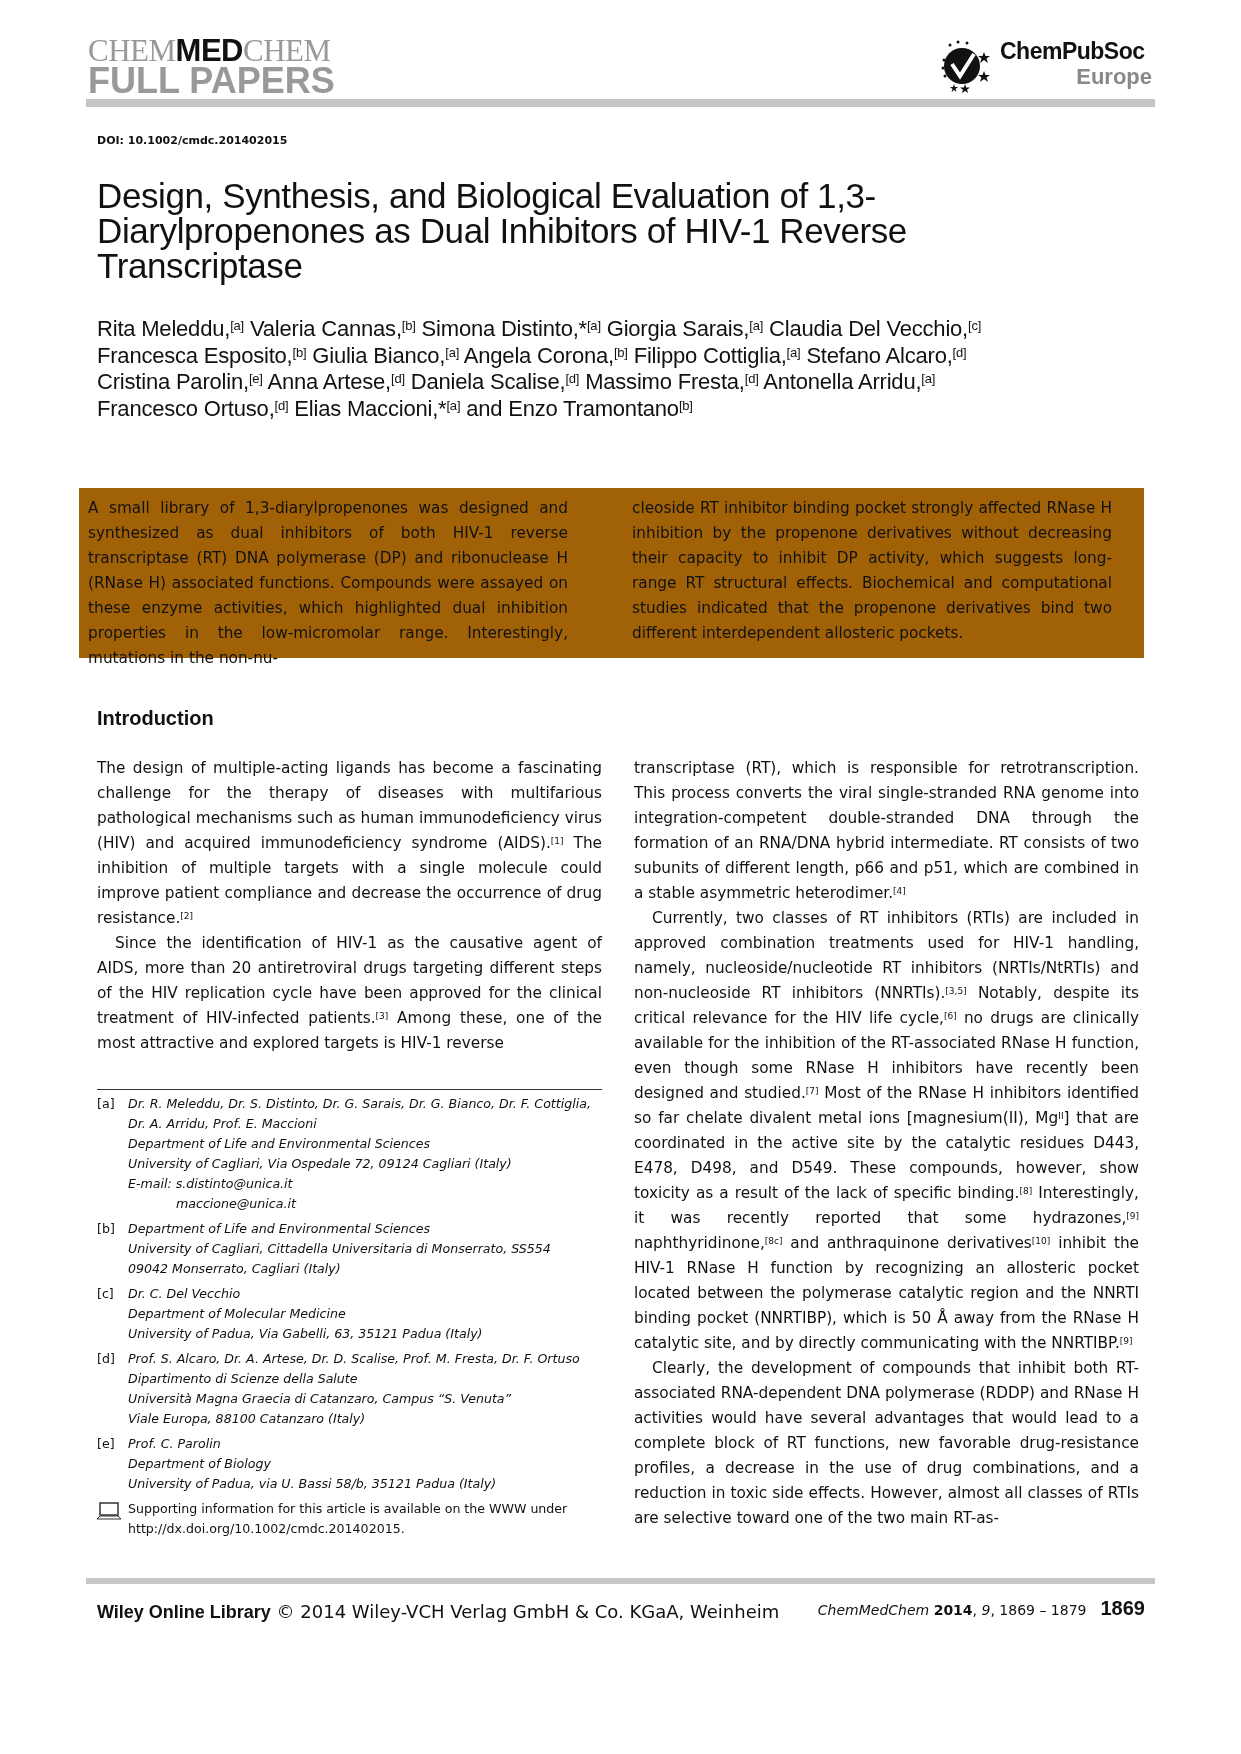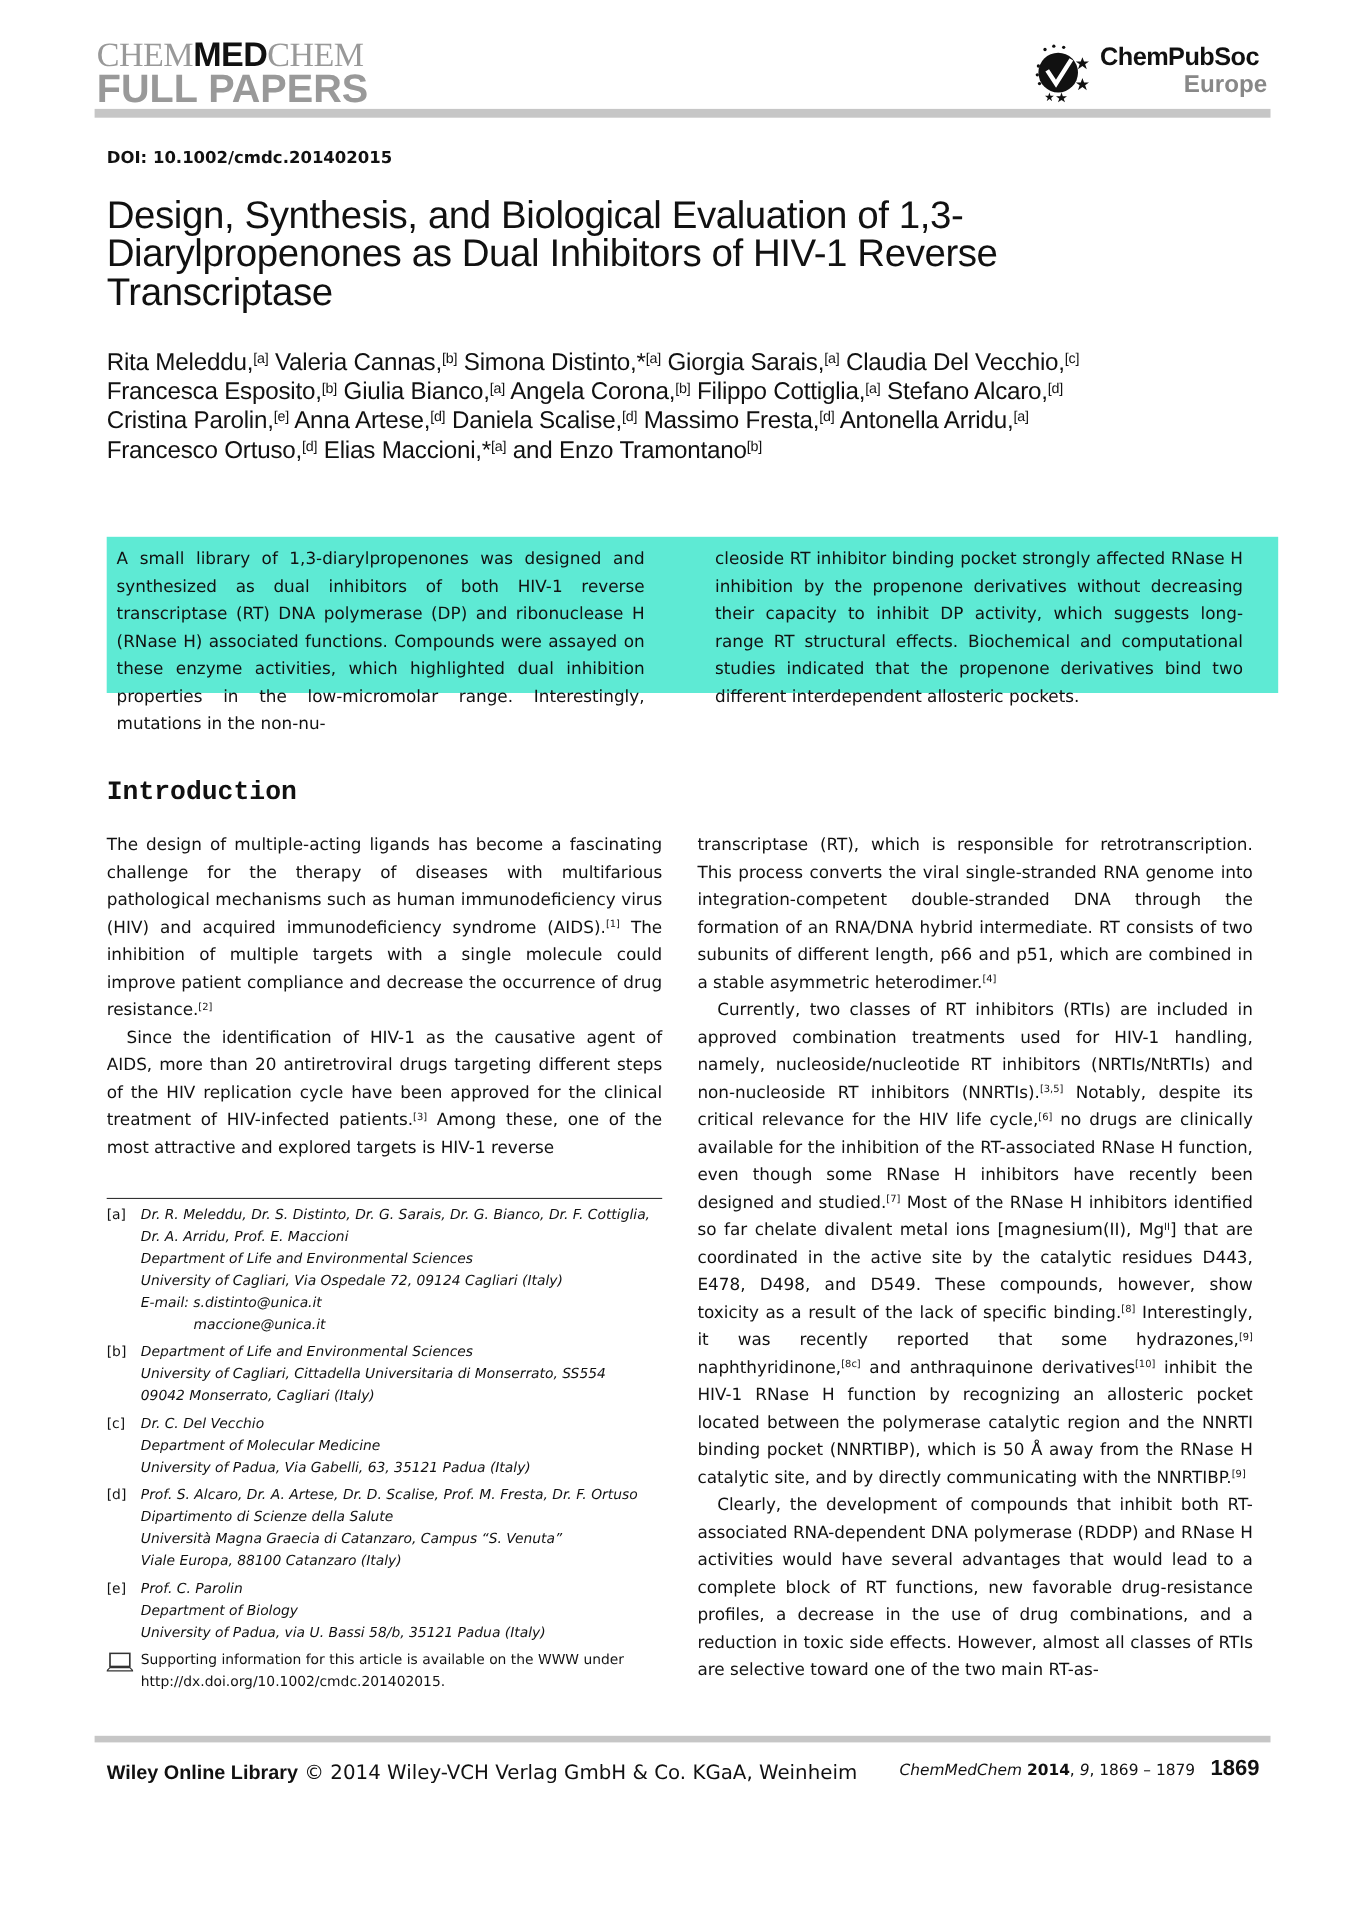--- a/index.html
+++ b/index.html
@@ -10,32 +10,32 @@
   .journal-name { left:88px; top:34px; font-size:31px; letter-spacing:-0.5px; line-height:32px; white-space:nowrap; }
   .journal-name .light { font-family:"Liberation Serif", serif; color:#999; }
   .journal-name .bold { font-family:"Liberation Sans", sans-serif; font-weight:bold; color:#111; }
   .section-type { left:88px; top:66px; font-family:"Liberation Sans", sans-serif; font-weight:bold; font-size:36px; color:#999; line-height:30px; white-space:nowrap; }
   .header-bar { left:86px; top:99px; width:1069px; height:8px; background:#c6c6c6; }
   .publisher-logo { left:940px; top:36px; width:220px; height:60px;text-align:center; }
   .pub-emblem { left:0; top:2px; width:52px; height:56px; }
   .pub-name { left:60px; top:2px; font-family:"Liberation Sans", sans-serif; font-weight:bold; font-size:23px; color:#111; letter-spacing:-0.5px; white-space:nowrap; }
   .pub-region { right:8px; top:28px; font-family:"Liberation Sans", sans-serif; font-weight:bold; font-size:22px; color:#888; white-space:nowrap; }
 
-  .doi { left:97px; top:134px; font-size:15px; font-weight:bold; }
+  .doi { left:97px; top:134px; font-size:11px; font-weight:bold; }
 
   .title { left:97px; top:178px; width:1000px; font-family:"Liberation Sans", sans-serif; font-weight:normal; font-size:35px; line-height:35px; letter-spacing:-0.4px; }
   .authors { left:97px; top:316px; width:1060px; font-family:"Liberation Sans", sans-serif; font-size:22px; line-height:26.5px; letter-spacing:-0.2px; }
   .authors sup { font-size:13px; vertical-align:top; position:relative; top:-3px; }
 
-  .abstract { left:97px; top:488px; width:1065px; height:142px; background:#5eead4; }
+  .abstract { left:79px; top:488px; width:1065px; height:170px; background:#a16207; }
   .abstract .col { position:absolute; top:8px; width:480px; font-size:15.3px; line-height:25px; text-align:justify; }
   .abstract .col1 { left:9px; }
   .abstract .col2 { left:553px; }
 
-  .section-head { left:97px; top:707px; font-family:Liberation Mono, monospace; font-weight:bold; font-size:24px; }
+  .section-head { left:97px; top:707px; font-family:Liberation Sans, sans-serif; font-weight:bold; font-size:20px; }
 
   .body-col { font-size:15.3px; line-height:25px; text-align:justify; }
   .body-col p { margin:0; }
   .body-col p.indent { text-indent:18px; }
   .body-col sup { font-size:9px; vertical-align:top; position:relative; top:-2px; }
   .left-col { left:97px; top:756px; width:505px; }
   .right-col { left:634px; top:756px; width:505px; }
 
   .fn-rule { left:97px; top:1089px; width:505px; height:1px; background:#333; }
   .footnotes { left:97px; top:1094px; width:520px; font-size:12.6px; line-height:20px; }

